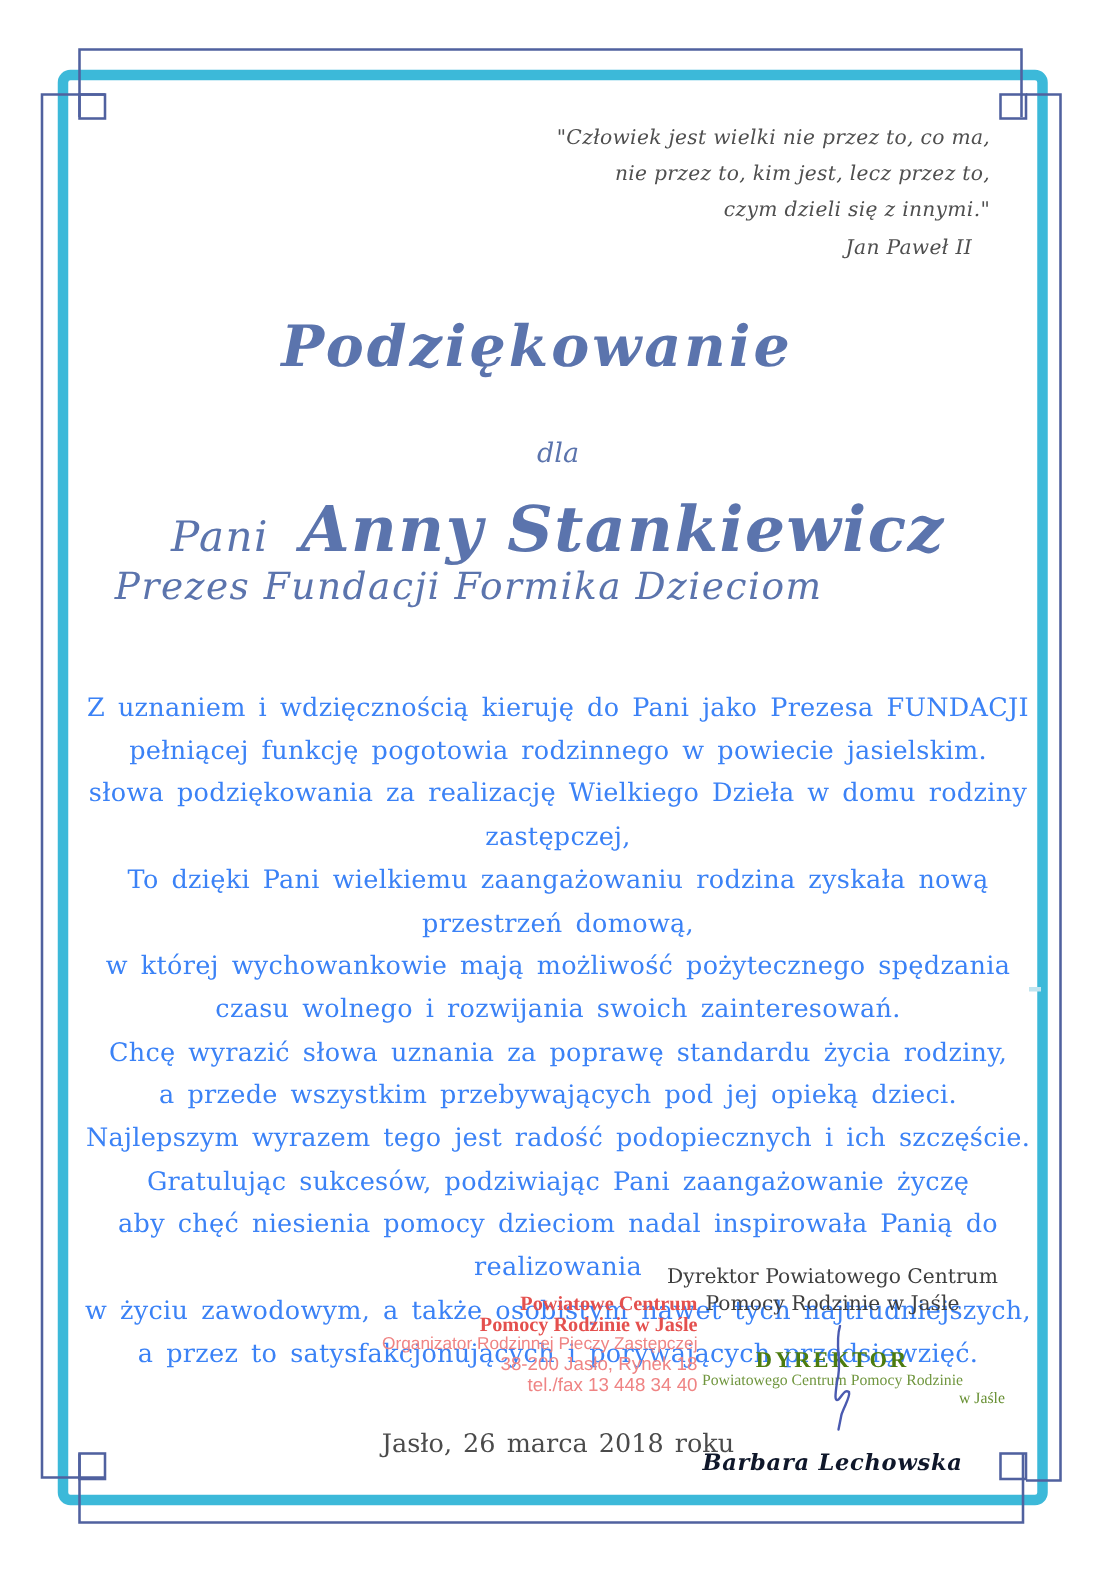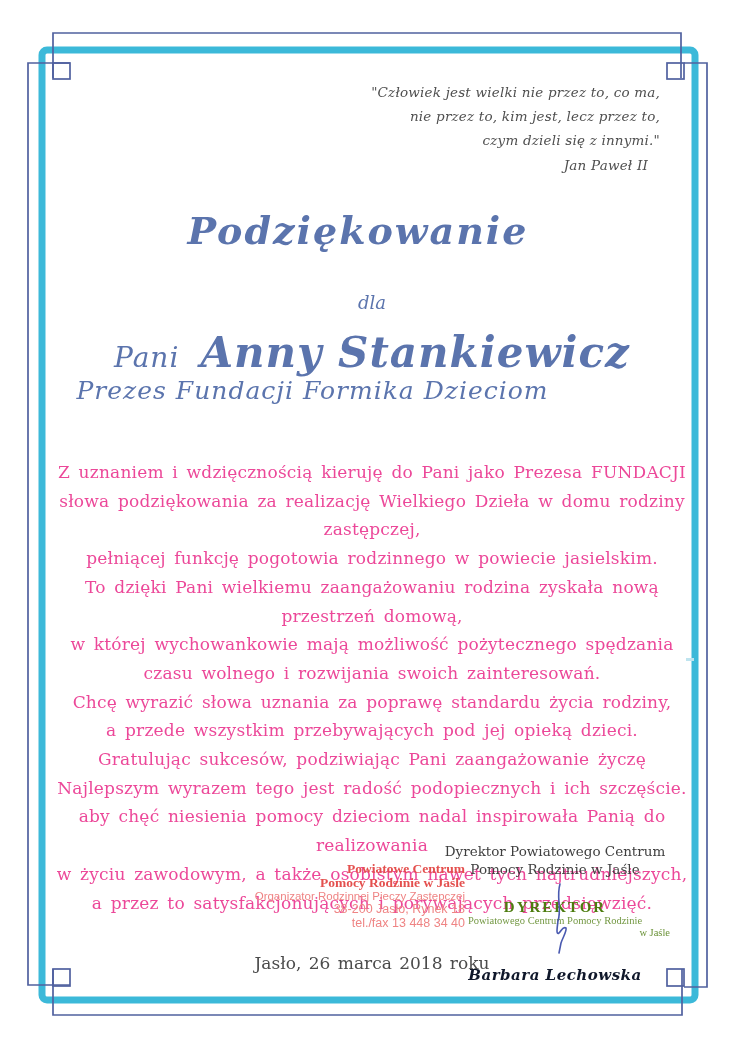--- a/index.html
+++ b/index.html
@@ -25,21 +25,21 @@
   }
   .dla{position:absolute;left:0;width:744px;top:292px;font-size:18px;font-style:italic;}
   .recipient{position:absolute;left:0;width:744px;top:328px;font-style:italic;}
   .recipient .prefix{font-size:28px;letter-spacing:1px;}
   .recipient .name{font-size:42px;font-weight:bold;letter-spacing:1px;margin-left:16px;}
   .role{position:absolute;left:0;width:625px;top:376px;font-size:25px;font-style:italic;letter-spacing:1px;}
 
   
   .body-text{
     position:absolute;left:40px;top:458px;width:664px;text-align:center;
-    font-size:17px;line-height:28.7px;color:#ec4899;word-spacing:3px;letter-spacing:.2px;
+    font-size:17px;line-height:28.7px;color:#3b82f6;word-spacing:3px;letter-spacing:.2px;
   }
 
   
   .left-stamp{
     position:absolute;left:245px;top:862px;width:220px;text-align:right;
     color:#e4504e;font-family:"Liberation Sans", sans-serif;
   }
   .left-stamp .s-bold{font-size:13.5px;font-weight:bold;line-height:14px;font-family:"Liberation Serif", serif;}
   .left-stamp .s-light{font-size:11.5px;line-height:13px;color:#ef8484;}
   .left-stamp .s-addr{font-size:12.5px;line-height:13.5px;color:#ef8484;}
@@ -93,29 +93,29 @@
     <div class="dla">dla</div>
     <div class="recipient">
       <span class="prefix">Pani</span>
       <span class="name">Anny Stankiewicz</span>
     </div>
     <div class="role">Prezes Fundacji Formika Dzieciom</div>
   </div>
 
   <div class="body-text">
     <div>Z uznaniem i wdzięcznością kieruję do Pani jako Prezesa FUNDACJI</div>
+    <div>pełniącej funkcję pogotowia rodzinnego w powiecie jasielskim.</div>
     <div>słowa podziękowania za realizację Wielkiego Dzieła w domu rodziny zastępczej,</div>
-    <div>pełniącej funkcję pogotowia rodzinnego w powiecie jasielskim.</div>
     <div>To dzięki Pani wielkiemu zaangażowaniu rodzina zyskała nową przestrzeń domową,</div>
     <div>w której wychowankowie mają możliwość pożytecznego spędzania</div>
     <div>czasu wolnego i rozwijania swoich zainteresowań.</div>
     <div>Chcę wyrazić słowa uznania za poprawę standardu życia rodziny,</div>
     <div>a przede wszystkim przebywających pod jej opieką dzieci.</div>
+    <div>Najlepszym wyrazem tego jest radość podopiecznych i ich szczęście.</div>
     <div>Gratulując sukcesów, podziwiając Pani zaangażowanie życzę</div>
-    <div>Najlepszym wyrazem tego jest radość podopiecznych i ich szczęście.</div>
     <div>aby chęć niesienia pomocy dzieciom nadal inspirowała Panią do realizowania</div>
     <div>w życiu zawodowym, a także osobistym nawet tych najtrudniejszych,</div>
     <div>a przez to satysfakcjonujących i porywających przedsięwzięć.</div>
   </div>
 
   <div class="left-stamp">
     <div class="s-bold">Powiatowe Centrum</div>
     <div class="s-bold">Pomocy Rodzinie w Jaśle</div>
     <div class="s-light">Organizator Rodzinnej Pieczy Zastępczej</div>
     <div class="s-addr">38-200 Jasło, Rynek 18</div>

